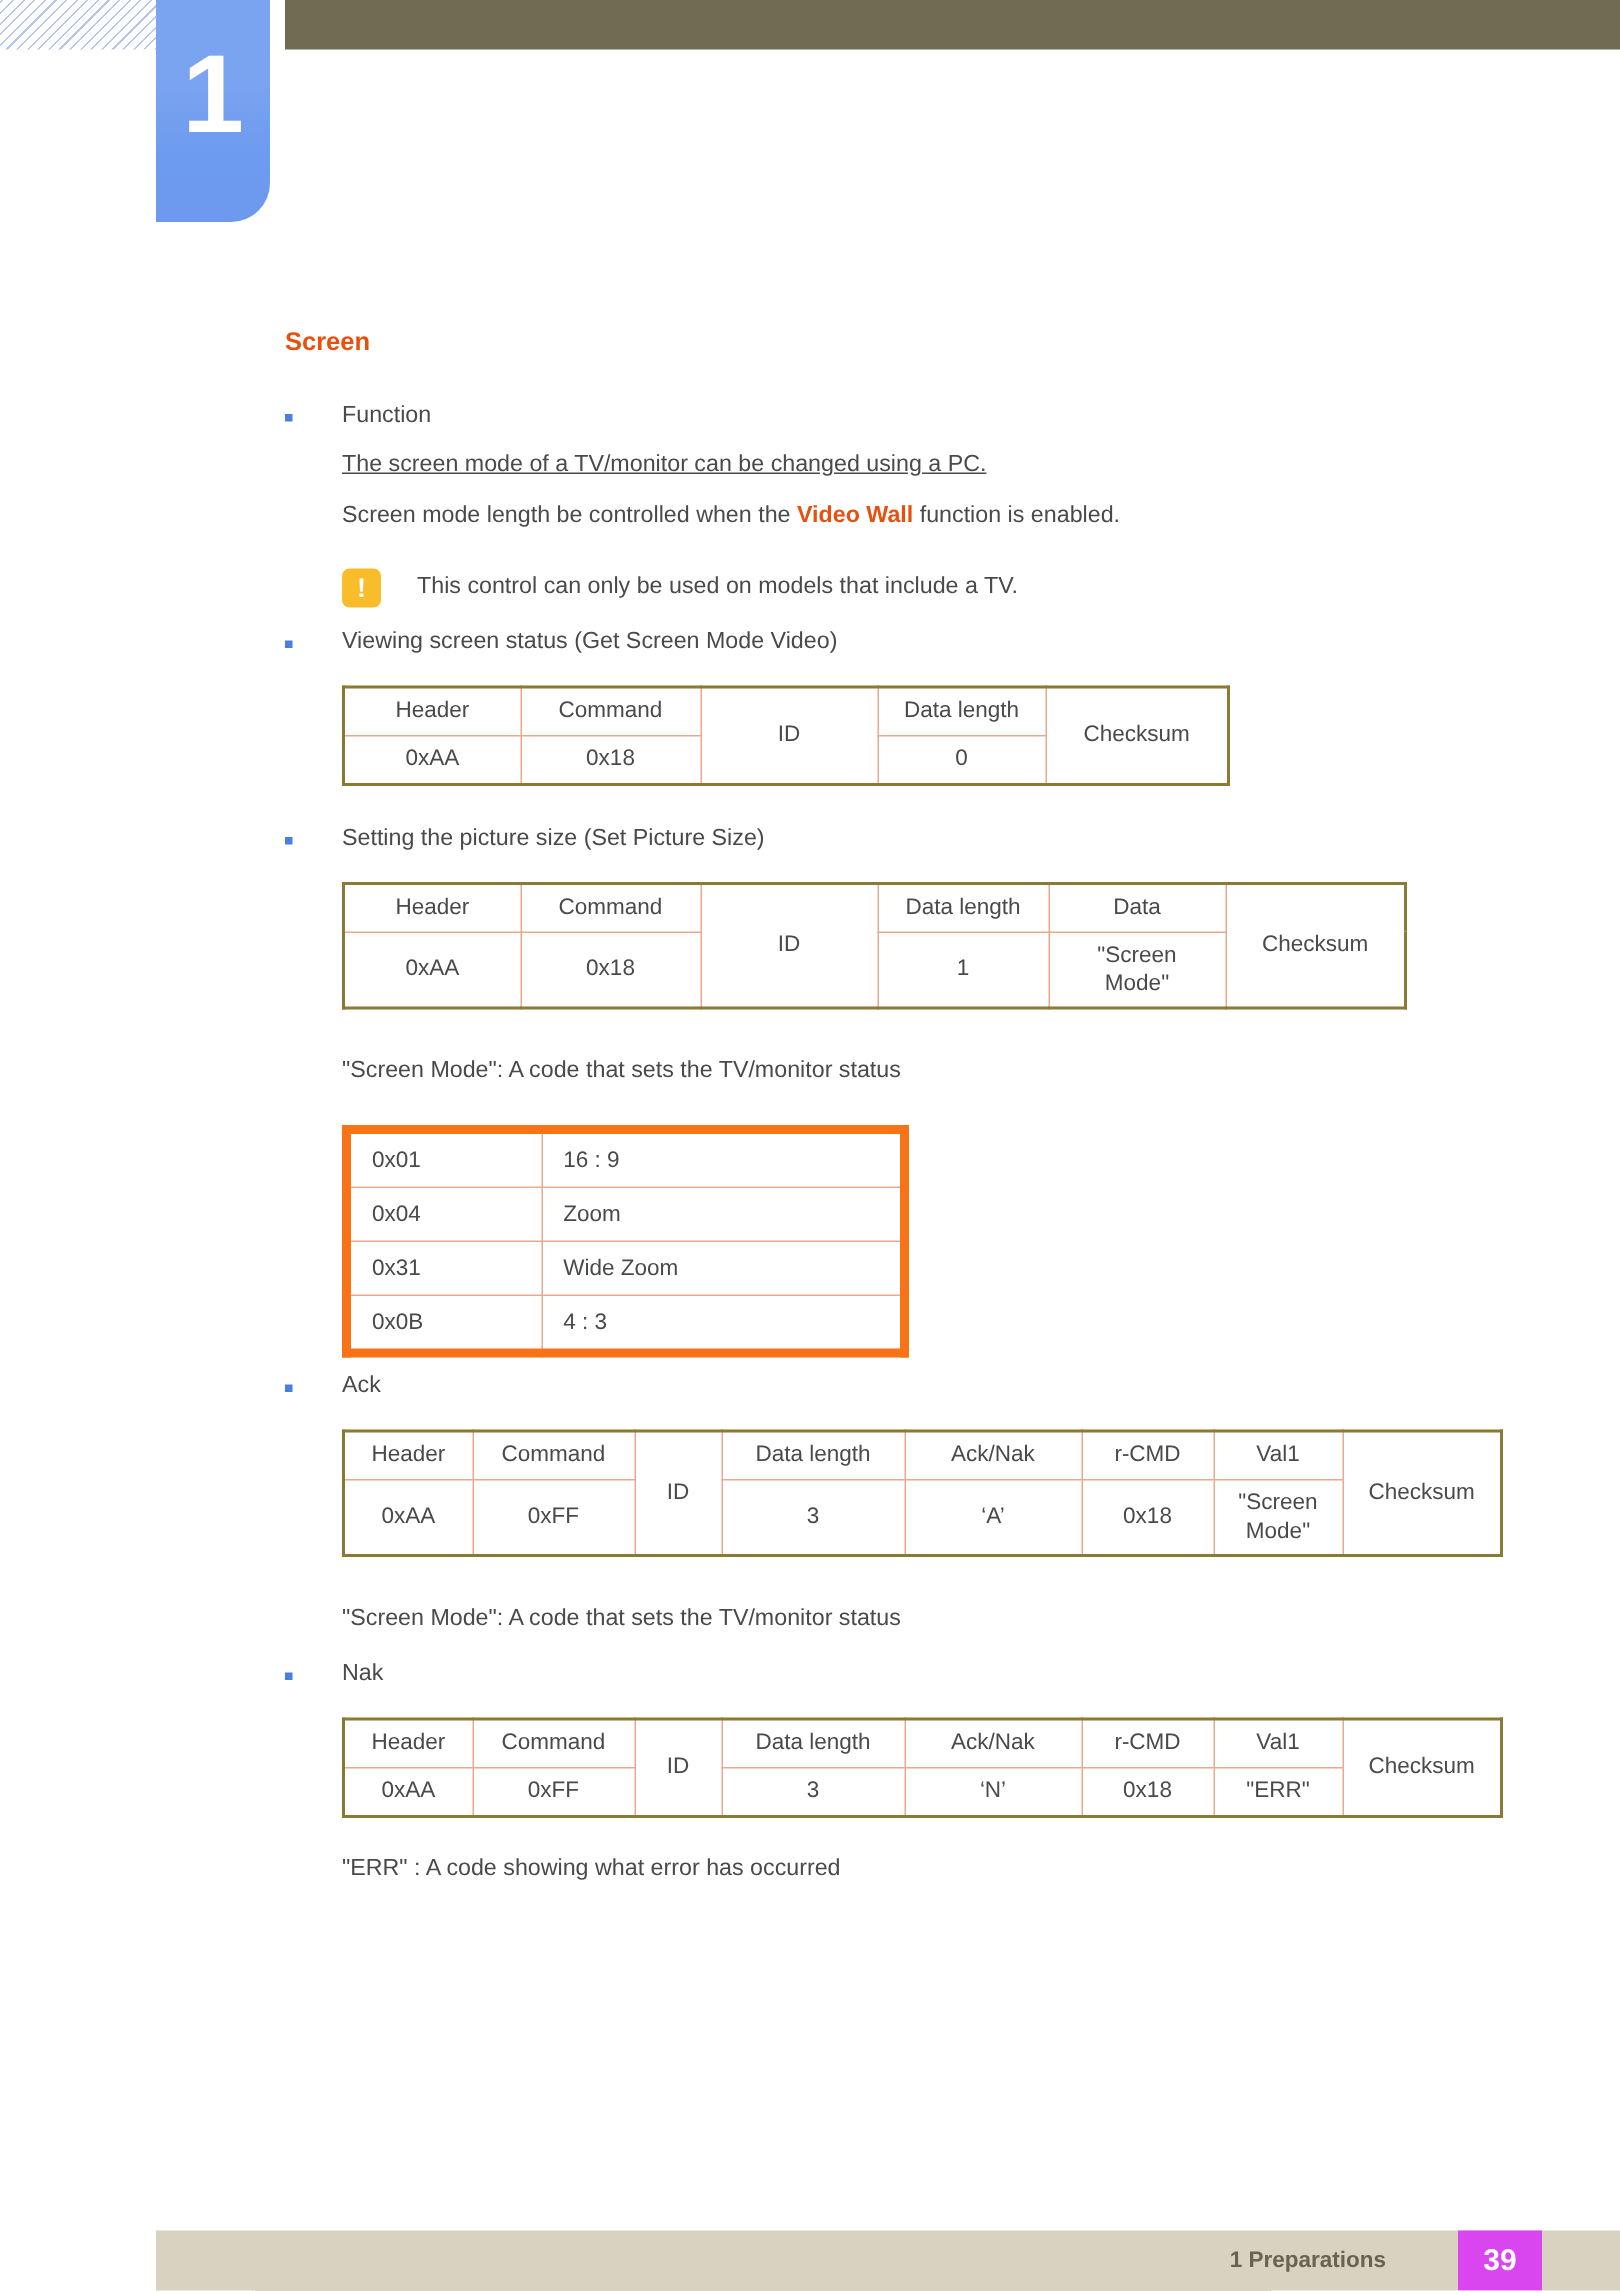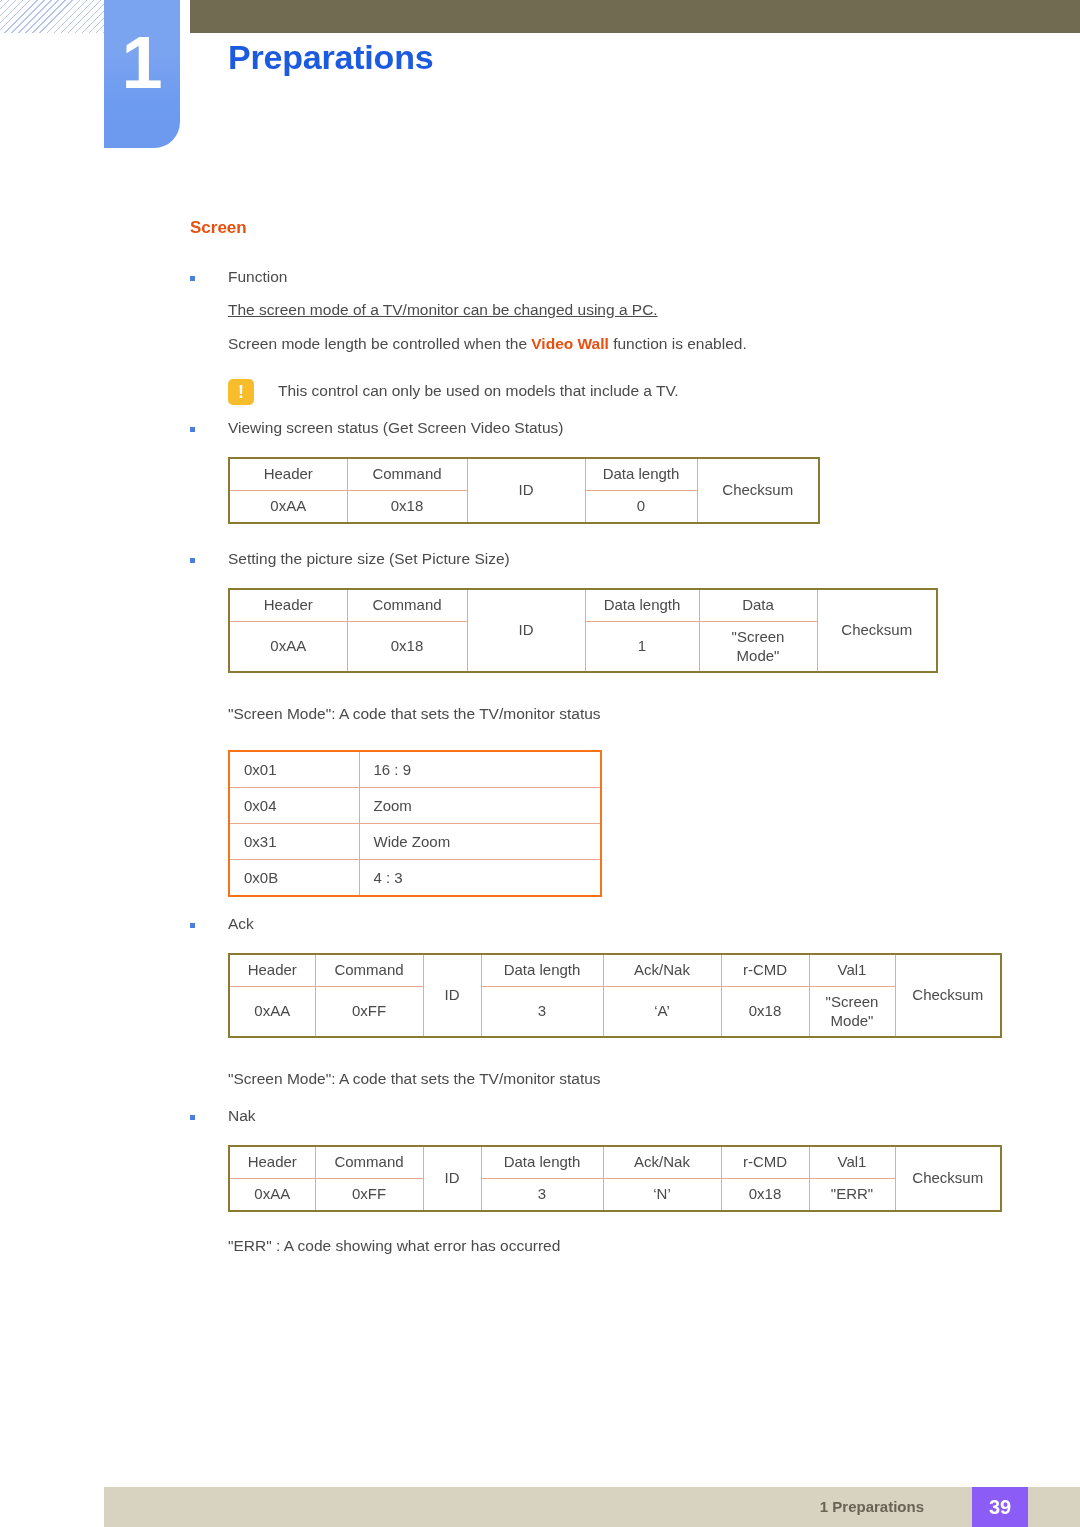--- a/index.html
+++ b/index.html
@@ -148,21 +148,21 @@
     color: #4a4a4a;
     text-align: center;
     vertical-align: middle;
     padding: 6px 2px;
     line-height: 1.25;
   }
   table.codes {
     position: absolute;
     border-collapse: collapse;
     table-layout: fixed;
-    border: 2px solid #f97316;
+    border: 6px solid #f97316;
     background: #ffffff;
   }
   table.codes td {
     border: 1px solid #e8a98d;
     font-size: 15px;
     color: #4a4a4a;
     text-align: left;
     vertical-align: middle;
     padding: 9px 0 9px 14px;
   }
@@ -180,38 +180,37 @@
     right: 156px; top: 11px;
     font-size: 15px;
     font-weight: bold;
     color: #6a6354;
     white-space: nowrap;
   }
   .footer-page {
     position: absolute;
     left: 868px; top: 0;
     width: 56px; height: 40px;
-    background: #8b5cf6;
+    background: #d946ef;
     color: #ffffff;
     font-size: 20px;
     font-weight: bold;
     line-height: 40px;
     text-align: center;
   }
 </style>
 </head>
 <body>
 
 <div class="page-header">
   <div class="hatch"></div>
   <div class="olive-bar"></div>
   <div class="chapter-tab">
     <div class="chapter-number">1</div>
   </div>
-  <div class="chapter-title">Preparations</div>
 </div>
 
 <div class="content">
 
   <div class="section-title">Screen</div>
 
   <div class="bullet-row" style="left:190px; top:108px;">
     <span class="bullet-dot"></span>
     <span class="bullet-text">Function</span>
   </div>
@@ -222,21 +221,21 @@
     <span>Screen mode length be controlled when the </span><span class="hl-orange">Video Wall</span><span> function is enabled.</span>
   </div>
 
   <div class="note-row" style="left:228px; top:219px;">
     <div class="note-icon">!</div>
     <div class="note-text">This control can only be used on models that include a TV.</div>
   </div>
 
   <div class="bullet-row" style="left:190px; top:259px;">
     <span class="bullet-dot"></span>
-    <span class="bullet-text">Viewing screen status (Get Screen Video Status)</span>
+    <span class="bullet-text">Viewing screen status (Get Screen Mode Video)</span>
   </div>
 
   <table class="proto" style="left:228px; top:297px; width:590px;">
     <colgroup>
       <col style="width:118px">
         <col style="width:120px">
         <col style="width:118px">
         <col style="width:112px">
         <col style="width:122px">
     </colgroup>

